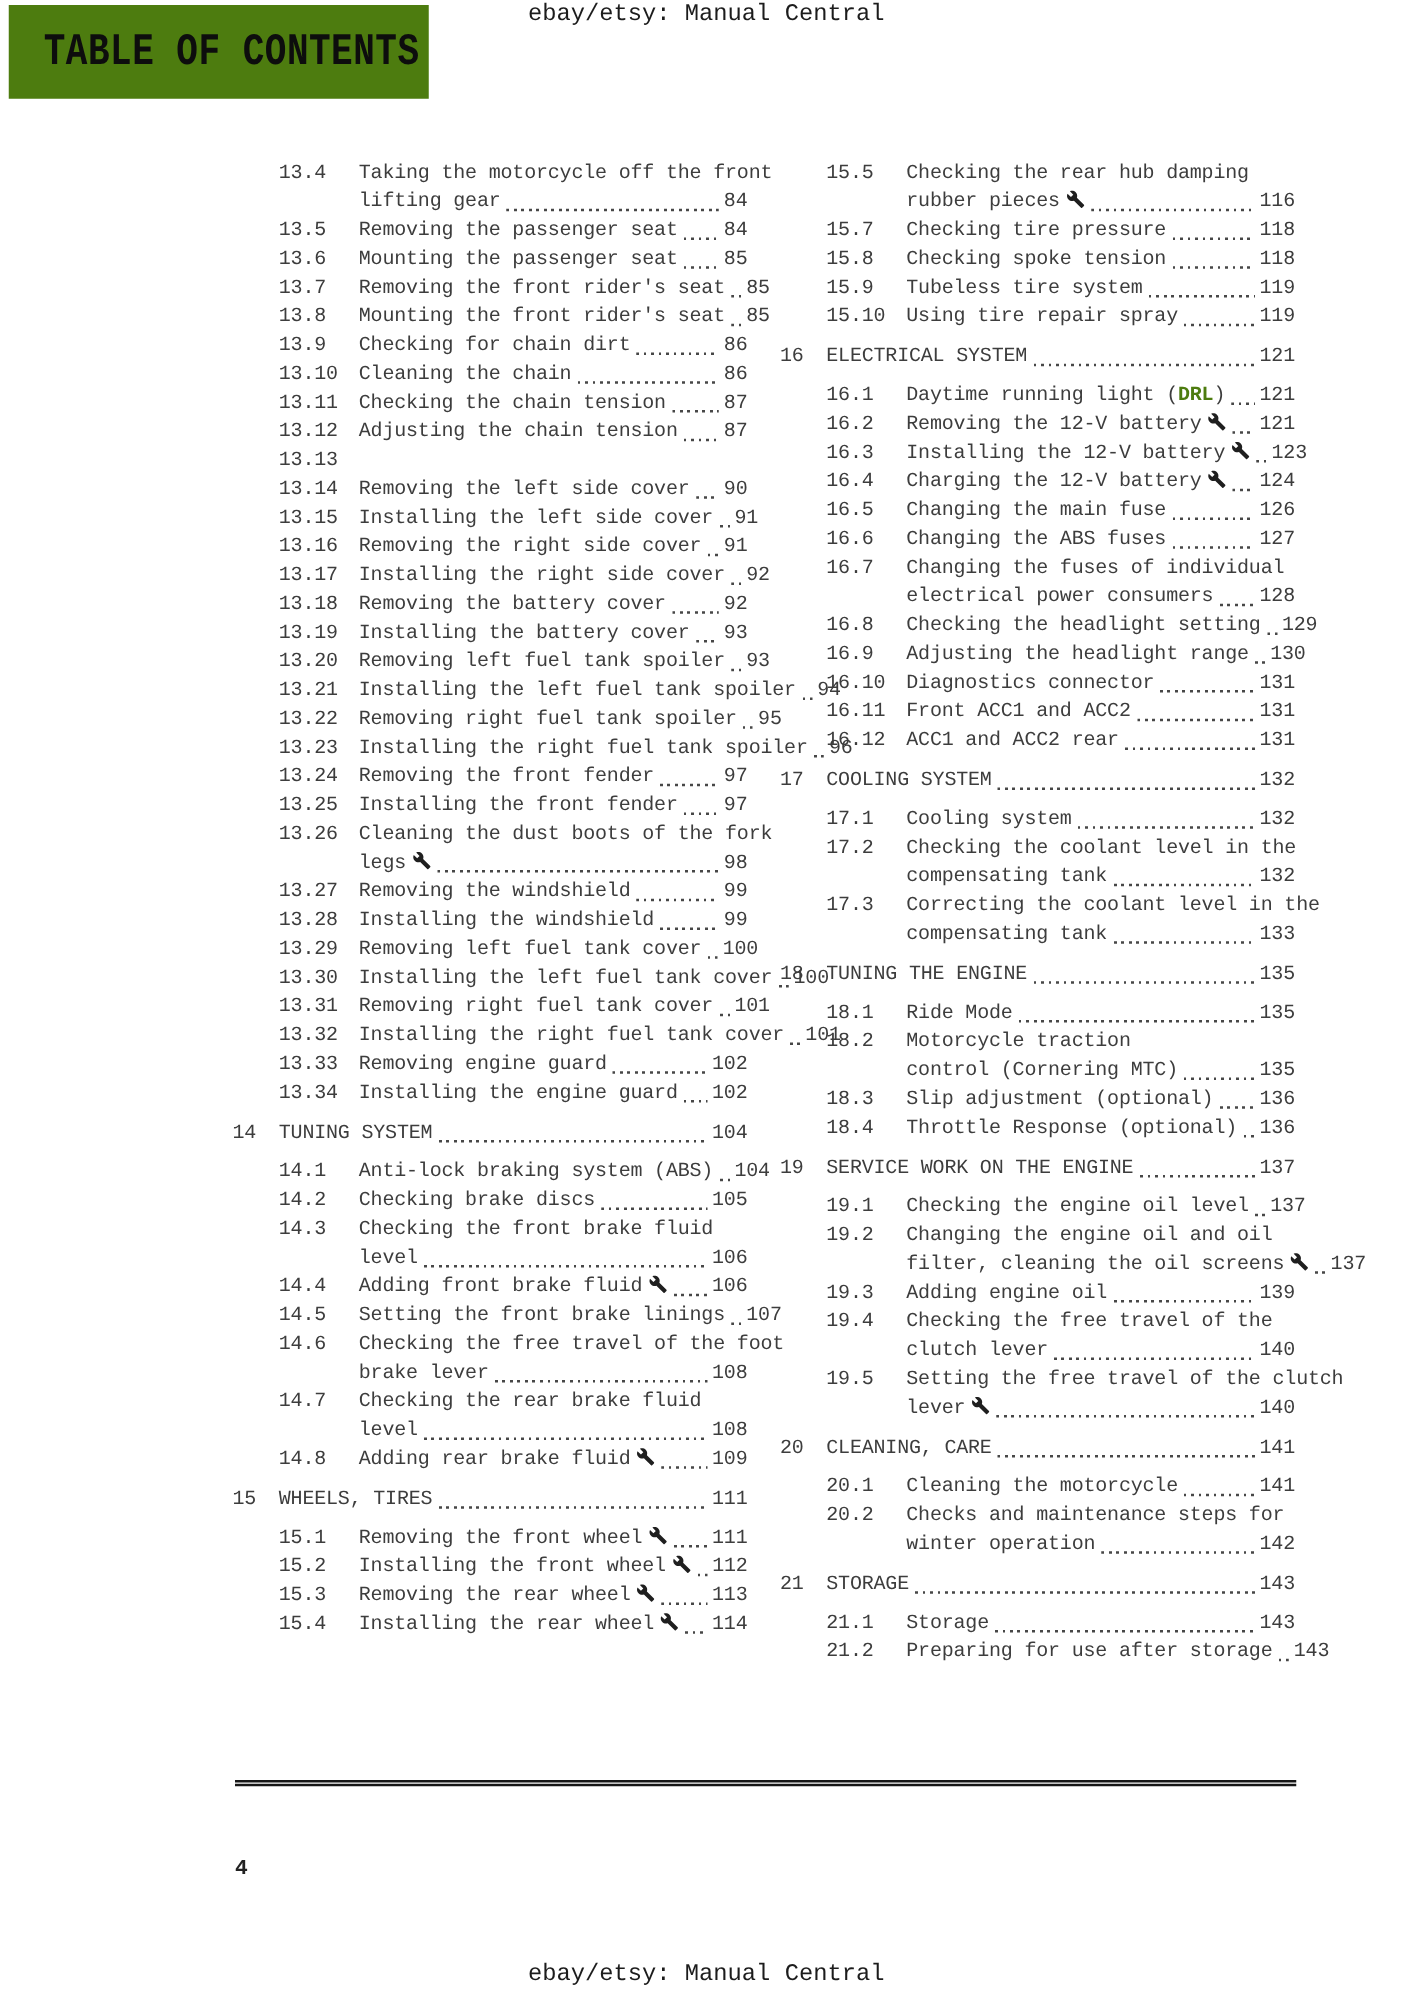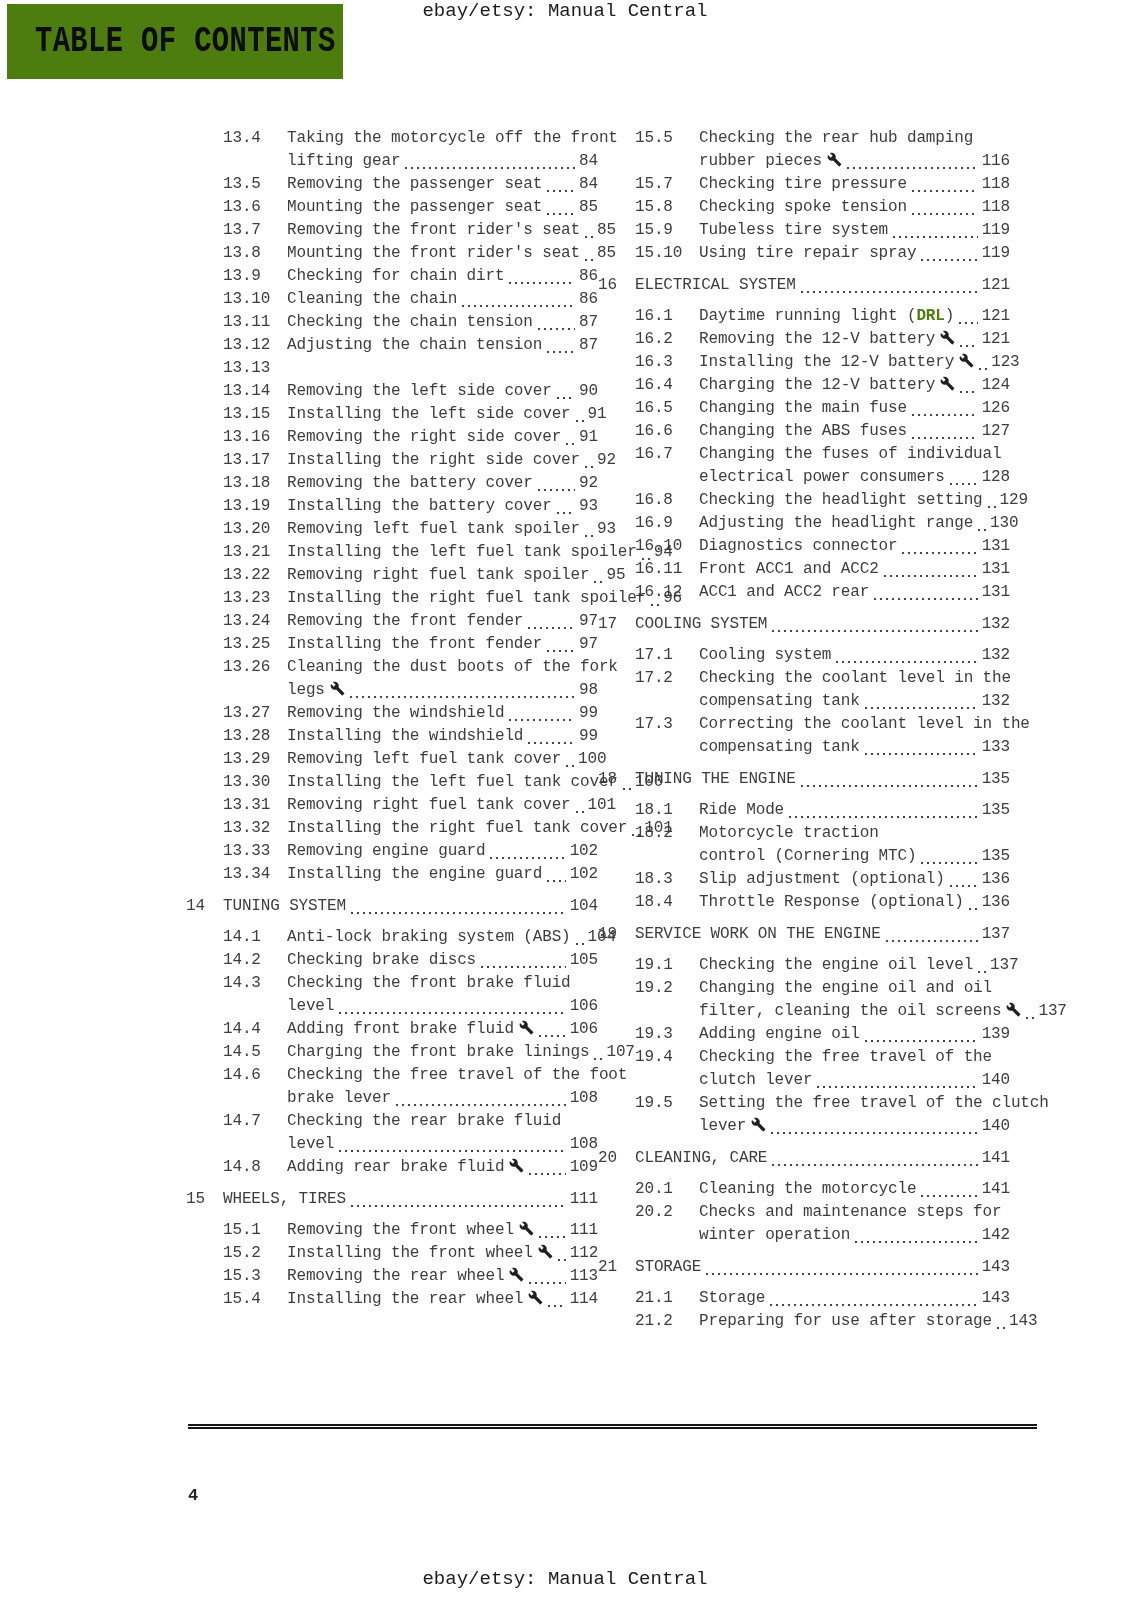--- a/index.html
+++ b/index.html
@@ -15,21 +15,21 @@
     position:absolute; left:7px; top:4px; width:336px; height:75px;
     background:#4d7c0f; display:flex; align-items:center;
   }
   .title-text {
     font-weight:bold; font-size:36px; color:#0d0d0d; white-space:nowrap;
     transform:scaleX(0.8); transform-origin:left center; margin-left:28px;
     letter-spacing:0.5px;
   }
   .toc {
     position:absolute; left:186px; top:127px; width:851px;
-    display:flex; 
+    display:flex; gap:26px;
   }
   .col { width:412px; flex:none; font-size:16px; line-height:23px; letter-spacing:-0.15px; }
   .block { display:flex; }
   .block .num { flex:none; }
   .section { margin:9px 0 8px; }
   .section .num { width:37px; }
   .entry { padding-left:37px; }
   .entry .num { width:64px; }
   .body { flex:1; min-width:0; }
   .lrow { display:flex; align-items:baseline; }
@@ -428,21 +428,21 @@
               </span>
               <span class="leader"></span>
               <span class="pg">106</span>
             </div>
           </div>
         </div>
         <div class="block entry">
           <span class="num">14.5</span>
           <div class="body">
             <div class="lrow">
-              <span class="txt">Charging the front brake linings</span>
+              <span class="txt">Setting the front brake linings</span>
               <span class="leader"></span>
               <span class="pg">107</span>
             </div>
           </div>
         </div>
         <div class="block entry">
           <span class="num">14.6</span>
           <div class="body">
             <div class="lplain"><span class="txt">Checking the free travel of the foot</span></div>
             <div class="lrow">

